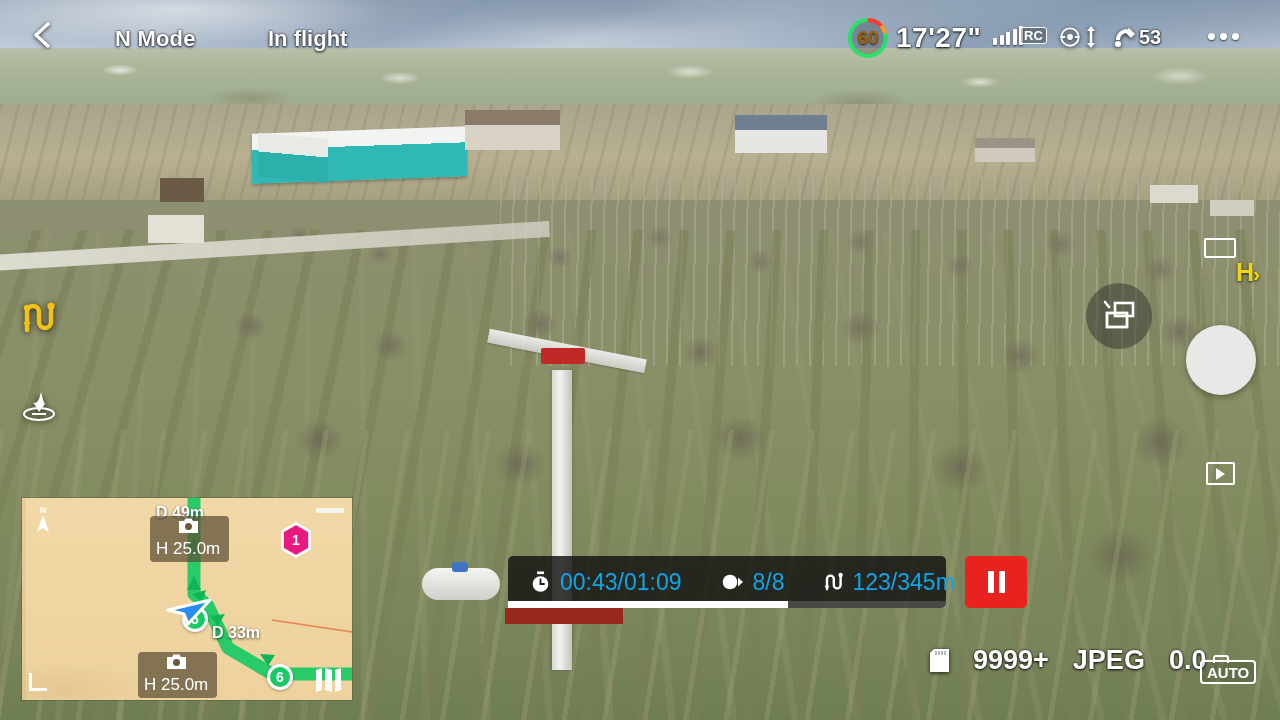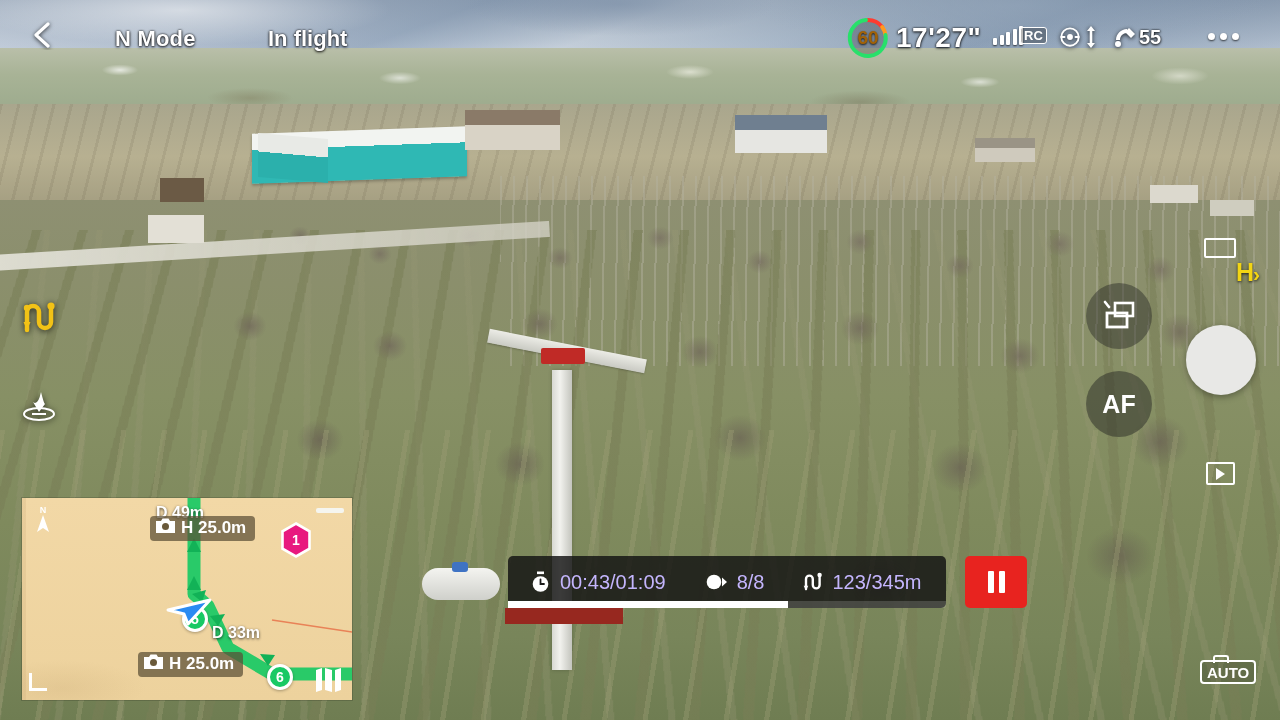--- a/index.html
+++ b/index.html
@@ -204,21 +204,21 @@
   }
   .playback-btn .tri{
     width:0; height:0; border-left:9px solid #fff; border-top:6px solid transparent; border-bottom:6px solid transparent;
   }
 
   
   .mission-bar{
     position:absolute; left:508px; top:556px; width:438px; height:52px;
     background:rgba(18,18,18,.82); border-radius:5px; display:flex; align-items:center; z-index:22;
   }
-  .mission-item{ display:flex; align-items:center; gap:9px; color:#c4b5fd; font-size:20px; font-weight:500;text-align:center; }
+  .mission-item{ display:flex; align-items:center; gap:9px; color:#0ea5e9; font-size:23px; font-weight:500;text-align:center; }
   .mi-time{ margin-left:22px; }
   .mi-photos{ margin-left:40px; }
   .mi-dist{ margin-left:38px; }
   .mission-progress{
     position:absolute; left:508px; top:601px; width:438px; height:7px;
     background:rgba(255,255,255,.16); z-index:23; border-radius:0 0 3px 3px;
   }
   .mission-progress > i{ display:block; height:100%; background:#ffffff; }
   .pause-btn{
     position:absolute; left:965px; top:556px; width:62px; height:52px; background:#e8231f; border-radius:5px;
@@ -264,21 +264,21 @@
   .mm-collapse{
     position:absolute; right:8px; top:10px; width:28px; height:5px; background:#f5f5ef; border-radius:2px; cursor:pointer;
   }
   .mm-layers{ position:absolute; right:8px; bottom:8px; width:30px; height:26px; cursor:pointer; }
   .mm-corner-bl{
     position:absolute; left:7px; bottom:9px; width:18px; height:18px;
     border-left:3px solid #fff; border-bottom:3px solid #fff;
   }
   .mm-label{
     position:absolute; background:rgba(90,78,52,.72); border-radius:4px; color:#fff;
-    font-size:17px; font-weight:bold; padding:2px 9px 3px 6px; display:flex; align-items:flex-start; gap:6px; white-space:nowrap;
+    font-size:17px; font-weight:normal; padding:2px 9px 3px 6px; display:flex; align-items:center; gap:6px; white-space:nowrap;flex-direction:column;
   }
   .mm-dist-text{
     position:absolute; color:#fff; font-size:16px; font-weight:bold;
     text-shadow:0 1px 3px rgba(0,0,0,.75);
   }
   .mm-wp{
     position:absolute; display:flex; align-items:center; justify-content:center;
     color:#fff; font-size:14px; font-weight:bold;
   }
   .mm-wp-circle{
@@ -362,21 +362,21 @@
 
     <svg class="updown-icon" viewBox="0 0 12 24" style="filter:drop-shadow(0 1px 2px rgba(0,0,0,.8))">
       <path d="M6 1 L10 6 H7.3 V18 H10 L6 23 L2 18 H4.7 V6 H2 Z" fill="#fff"></path>
     </svg>
 
     <svg class="gps-icon" viewBox="0 0 24 22" style="filter:drop-shadow(0 1px 2px rgba(0,0,0,.8))">
       <path d="M3 14 C3 8 8 3 14 3 L14 7 C10 7 7 10 7 14 Z" fill="#fff"></path>
       <path d="M16 2 L22 8 L18 12 L12 6 Z" fill="#fff"></path>
       <circle cx="5" cy="18" r="3" fill="#fff"></circle>
     </svg>
-    <div class="gps-count osd">55</div>
+    <div class="gps-count osd">53</div>
 
     <div class="more-dots">
         <i></i>
         <i></i>
         <i></i>
       </div>
   </div>
 
   <svg class="route-icon-left" viewBox="0 0 38 34" style="filter:drop-shadow(0 1px 3px rgba(0,0,0,.75))">
     <path d="M7 30 L7 12 A6 6 0 0 1 19 12 L19 22 A6 6 0 0 0 31 22 L31 8" fill="none" stroke="#f2c216" stroke-width="4.5" stroke-linecap="round"></path>
@@ -397,21 +397,20 @@
   </div>
 
   <div class="cam-mode-btn">
     <svg width="40" height="34" viewBox="0 0 40 34">
       <rect x="16" y="4" width="18" height="13" fill="none" stroke="#fff" stroke-width="2.6"></rect>
       <rect x="8" y="14" width="20" height="14" fill="none" stroke="#fff" stroke-width="2.8"></rect>
       <path d="M10 8 L6 3" stroke="#fff" stroke-width="2.6" stroke-linecap="round"></path>
     </svg>
   </div>
 
-  <div class="af-btn">AF</div>
 
   <div class="shutter-btn"></div>
 
   <div class="playback-btn">
     <div class="tri"></div>
   </div>
 
   <div class="mission-bar">
     <div class="mission-item mi-time">
       <svg width="21" height="22" viewBox="0 0 21 22">
@@ -440,20 +439,29 @@
   <div class="mission-progress">
     <i id="progress-fill" style="width: 64%;"></i>
   </div>
   <div class="pause-btn">
     <i></i>
       <i></i>
   </div>
 
 
   <div class="cam-stats">
+    <div class="cs-values osd">
+      <svg class="sd-icon" viewBox="0 0 19 23" style="filter:drop-shadow(0 1px 2px rgba(0,0,0,.8))">
+        <path d="M4 0 H19 V23 H0 V4 Z" fill="#fff"></path>
+        <path d="M6 2 V6 M9 2 V6 M12 2 V6 M15 2 V6" stroke="#9a9a96" stroke-width="1.4"></path>
+      </svg>
+      <span>9999+</span>
+      <span>JPEG</span>
+      <span>0.0</span>
+    </div>
   </div>
   <div class="auto-badge">AUTO</div>
 
   <div class="minimap">
     <div class="mm-bg"></div>
     <div class="mm-parcel"></div>
 
     <svg class="mm-route" viewBox="0 0 330 202">
       <path d="M250 122 L330 134" stroke="#e8734a" stroke-width="1.6" fill="none" opacity=".85"></path>
       <path d="M172 -6 L172 96 L186 108 L206 150 L250 176 L330 176" fill="none" stroke="#18c964" stroke-width="13" stroke-linejoin="round" opacity=".92"></path>

